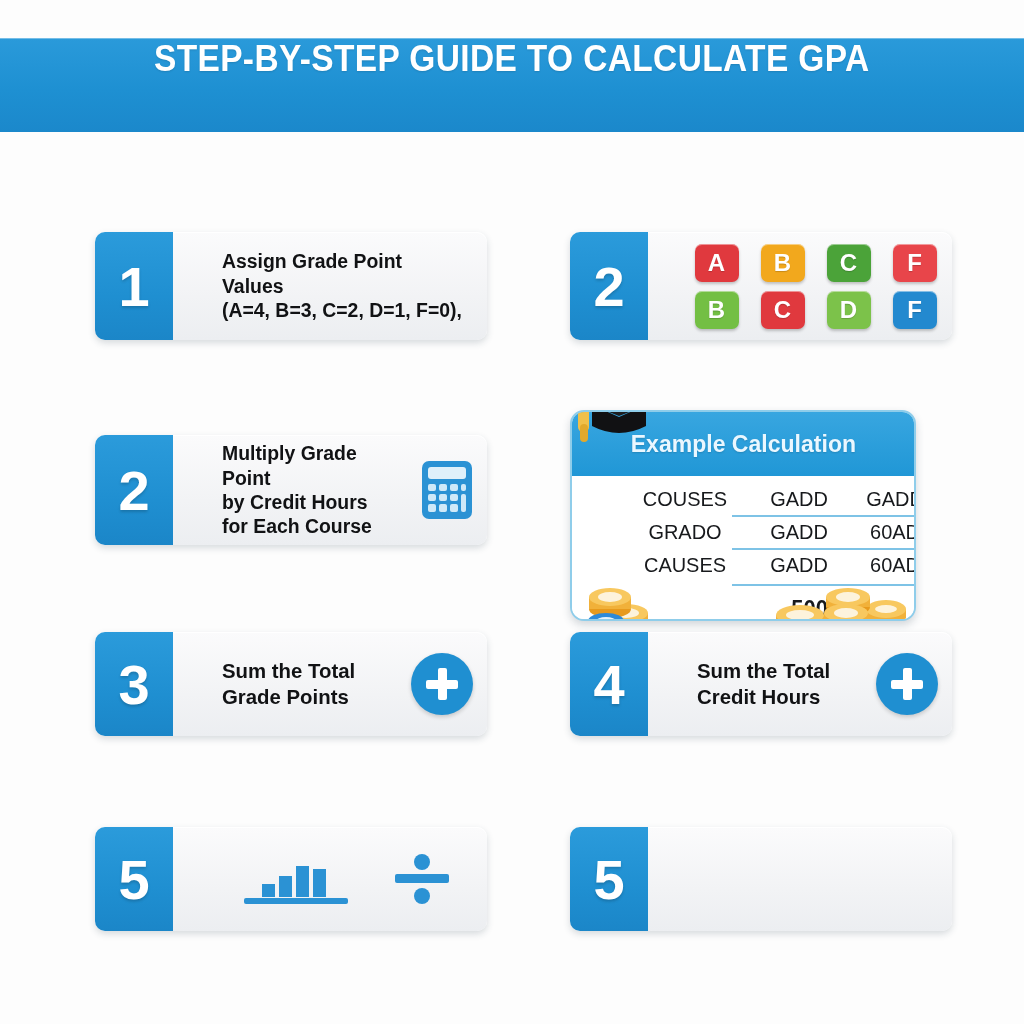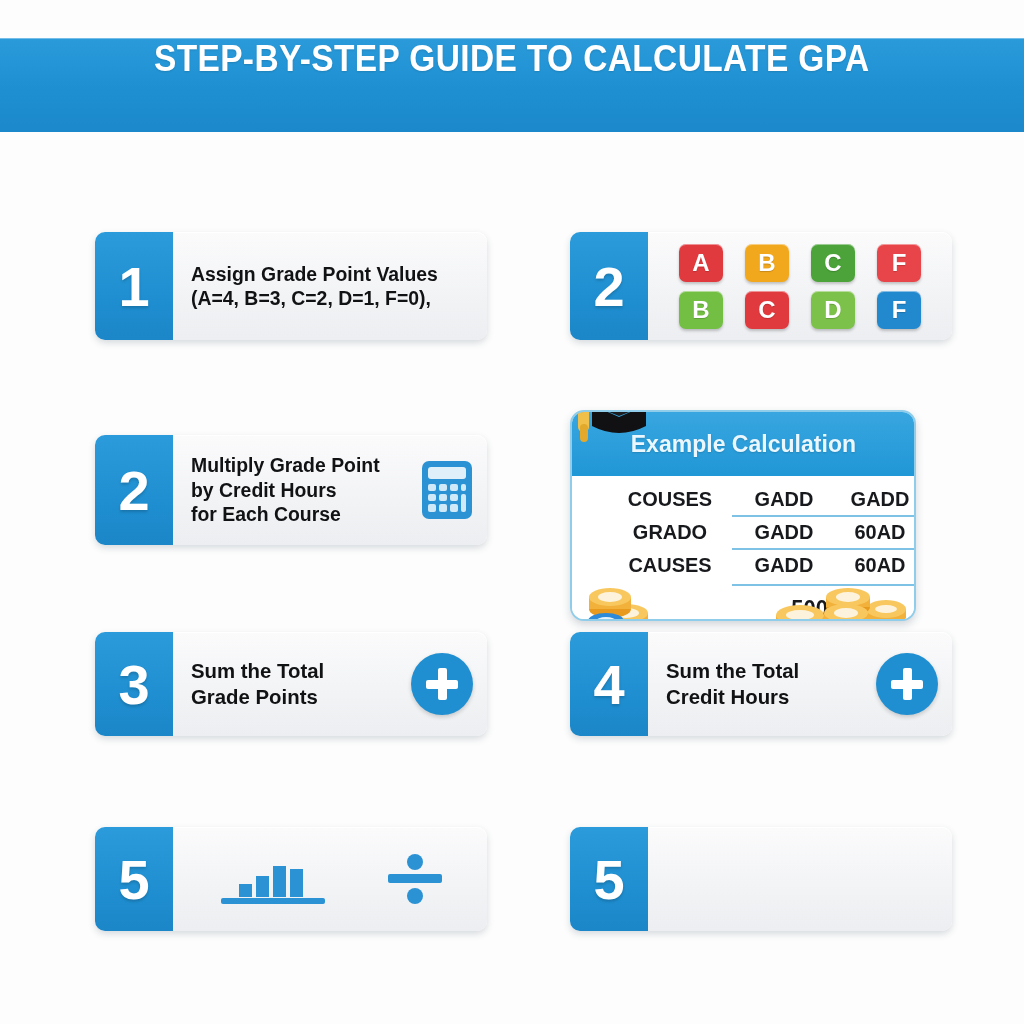--- a/index.html
+++ b/index.html
@@ -45,20 +45,21 @@
     color:#ffffff;
     font-size:56px;font-weight:bold;
     text-shadow:0 2px 3px rgba(0,0,0,.18);
   }
   .body{
     flex:1 1 auto;
     display:flex;align-items:center;
     padding:0 14px 0 18px;
     gap:10px;
     position:relative;
+    margin-left:31px;
   }
   .ctext{
     color:#111214;
     font-weight:bold;
     font-size:21px;
     line-height:1.22;
     transform:scaleX(.97);
     transform-origin:left center;
     white-space:pre-line;
   }
@@ -119,21 +120,21 @@
   .ex-title{
     color:#eaf7ff;font-size:24px;font-weight:bold;
     text-shadow:0 1px 2px rgba(0,0,0,.15);
     transform:scaleX(.96);
   }
   .ex-body{position:relative;height:157px;background:#fff;padding-top:6px;}
   .ex-row{
     display:flex;align-items:center;
     height:33px;
     padding:0 32px;
-    font-weight:bold;color:#17191c;font-size:21px;
+    font-weight:normal;color:#17191c;font-size:21px;margin-left:15px;
   }
   .ex-c1{flex:0 0 132px;text-align:center;transform:scaleX(.95);}
   .ex-c2{flex:0 0 96px;text-align:center;transform:scaleX(.95);}
   .ex-c3{flex:0 0 96px;text-align:center;transform:scaleX(.95);}
   .ex-rule{
     position:absolute;height:2px;background:#7ec3e6;
     left:160px;width:186px;
   }
   .ex-total{
     position:absolute;left:218px;top:120px;

